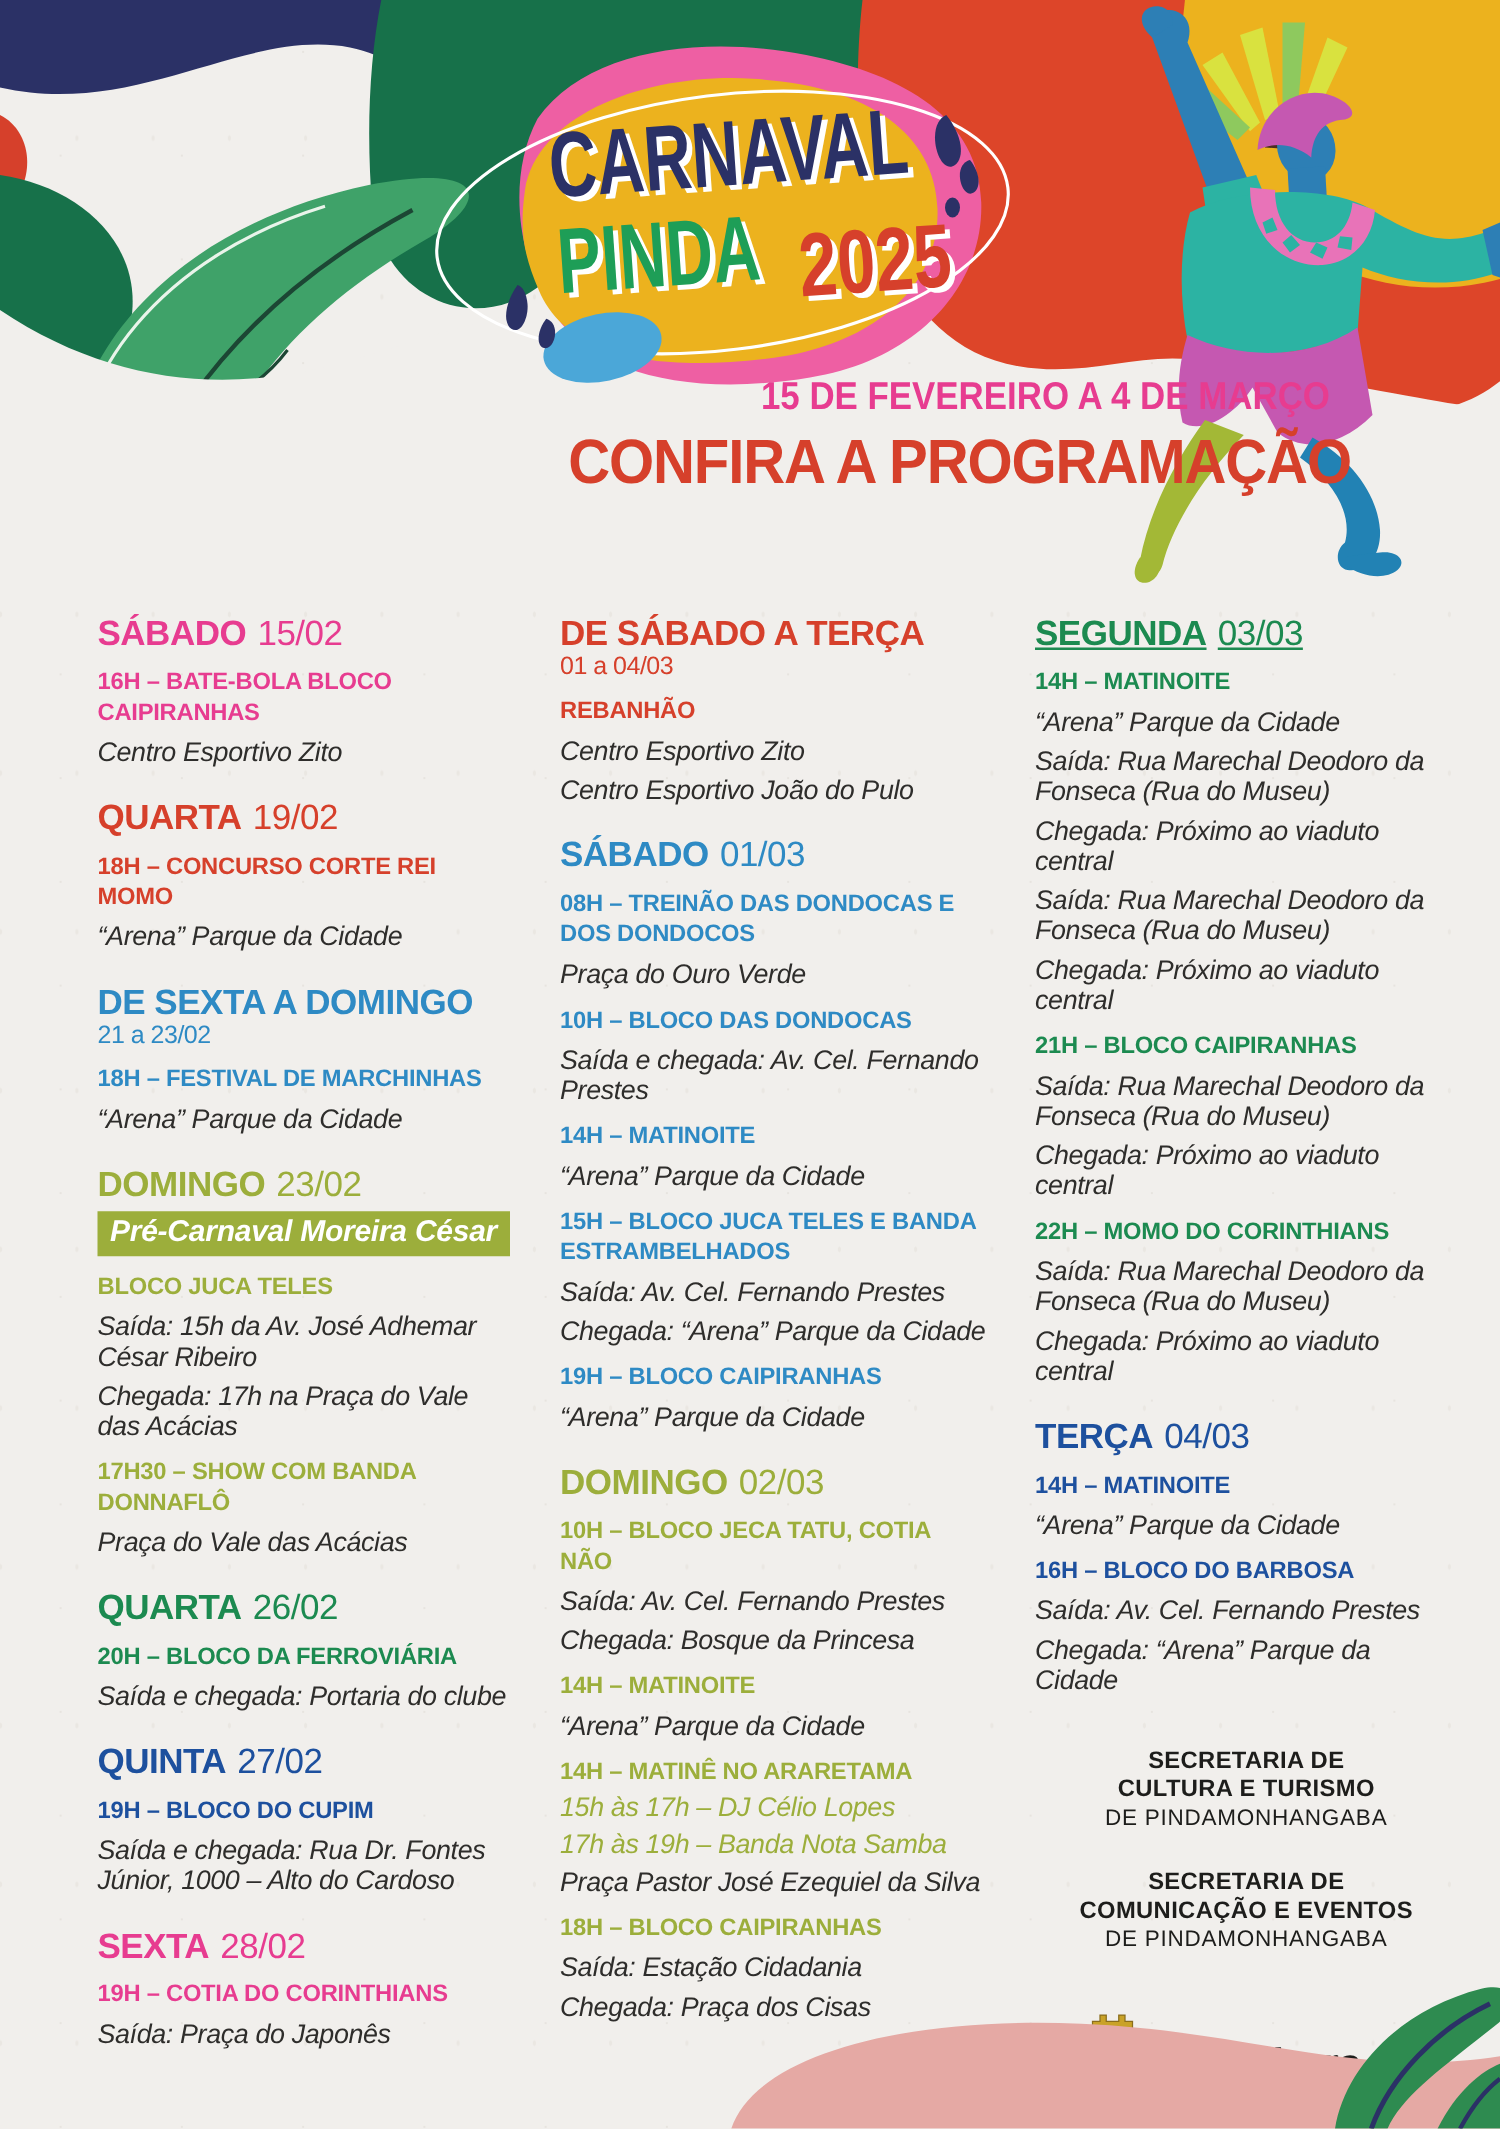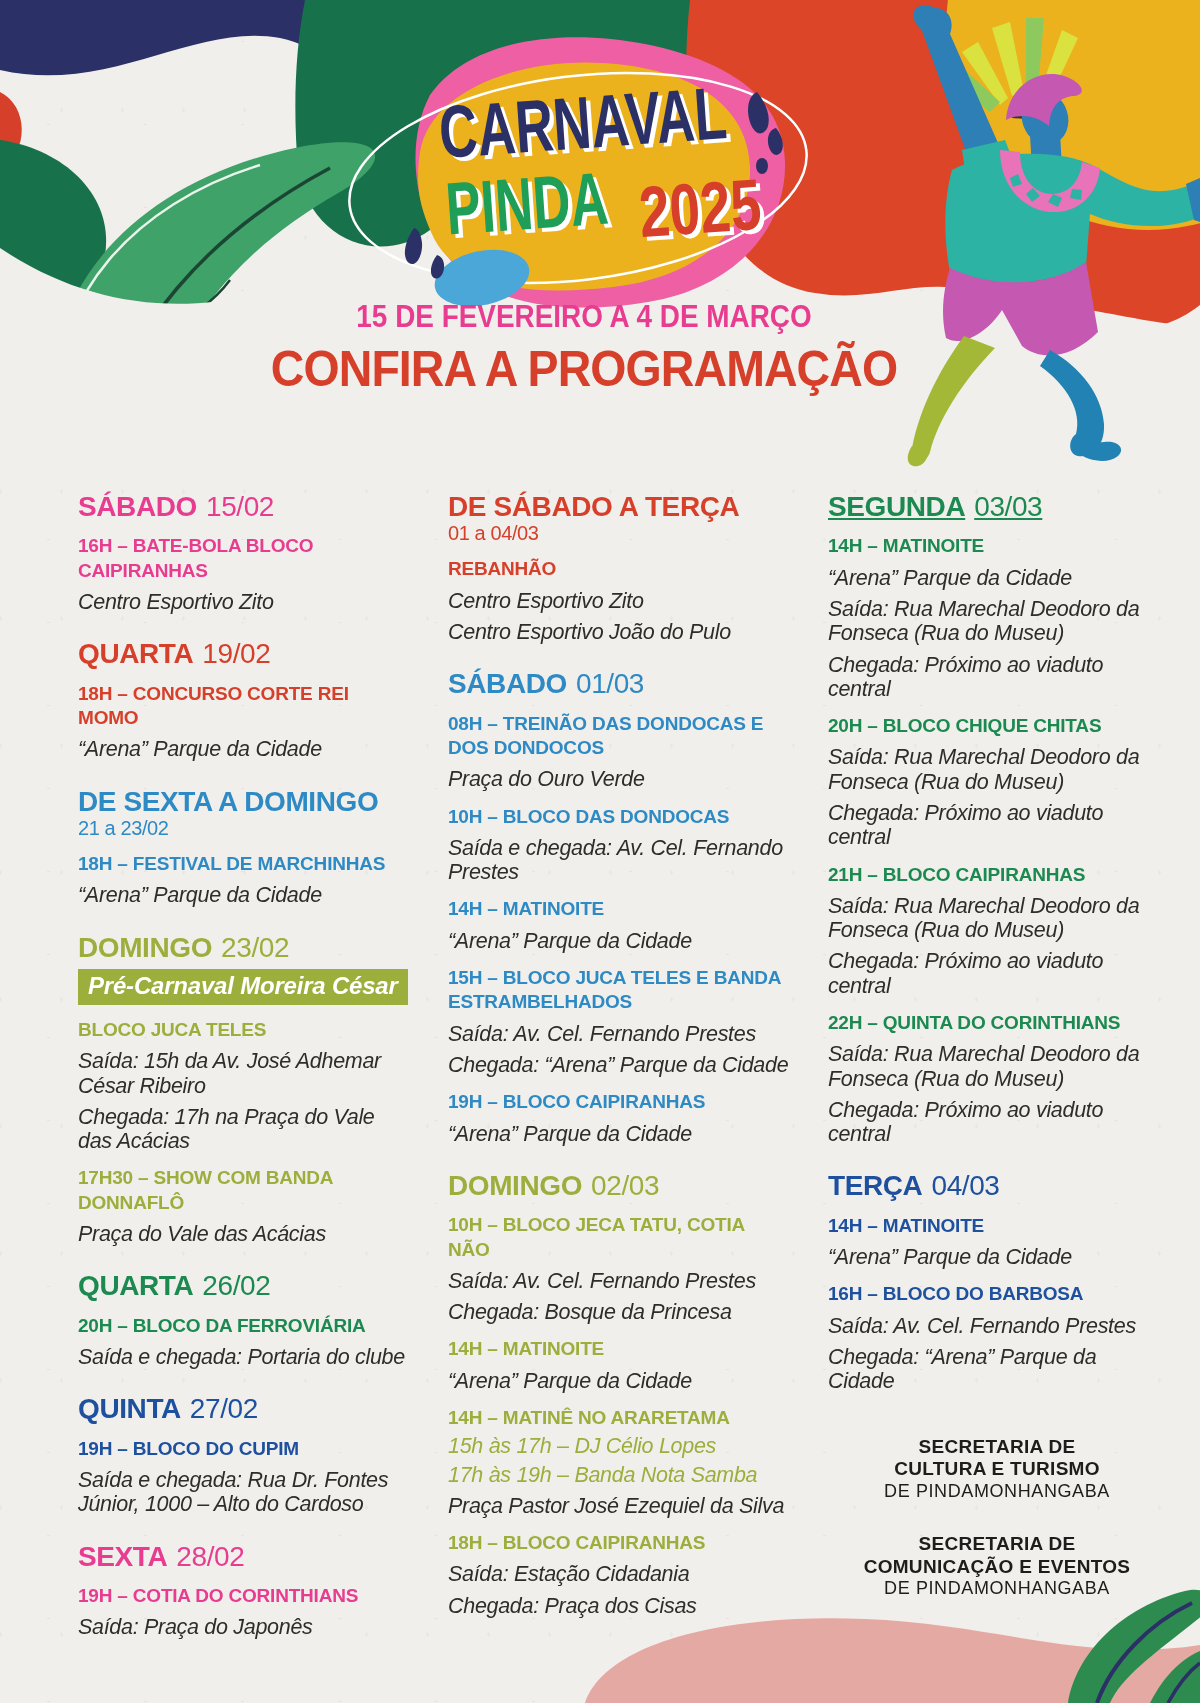--- a/index.html
+++ b/index.html
@@ -17,21 +17,21 @@
       radial-gradient(#eae7e2 1px, transparent 1.2px),
       #f1efec;
     background-size:97px 83px,61px 127px;
     background-position:0 0,31px 47px;
   }
   .deco{position:absolute;left:0;pointer-events:none;}
   #deco-top{top:0;}
   #deco-bottom{bottom:0;}
 
   
-  #subtitle{position:absolute;top:299px;left:0;width:1120px;text-align:center;padding-left:24px;}
+  #subtitle{position:absolute;top:299px;left:0;width:1120px;text-align:right;}
   #date-range{
     color:#e73c90;font-size:31px;font-weight:bold;letter-spacing:0px;
     transform:scaleX(0.90);transform-origin:center;
   }
   #cta{
     color:#d6402b;font-size:50px;font-weight:bold;letter-spacing:-1px;
     transform:scaleX(0.93);transform-origin:center;margin-top:5px;
   }
 
   
@@ -235,27 +235,26 @@
           <div class="detail">Chegada: Praça dos Cisas</div>
         </div>
       </div>
       <div class="schedule-column">
         <div class="schedule-section">
           <div class="day-header" style="color: rgb(28, 138, 80); text-decoration: underline;"><span class="day">SEGUNDA</span><span class="date">03/03</span></div>
           <div class="event-title" style="color: rgb(28, 138, 80);">14H – MATINOITE</div>
           <div class="detail">“Arena” Parque da Cidade</div>
           <div class="detail">Saída: Rua Marechal Deodoro da Fonseca (Rua do Museu)</div>
           <div class="detail">Chegada: Próximo ao viaduto central</div>
-          <div class="event-title" style="color: rgb(28, 138, 80);">20H – BLOCO CHIQUE CHITAS</div>
           <div class="detail">Saída: Rua Marechal Deodoro da Fonseca (Rua do Museu)</div>
           <div class="detail">Chegada: Próximo ao viaduto central</div>
           <div class="event-title" style="color: rgb(28, 138, 80);">21H – BLOCO CAIPIRANHAS</div>
           <div class="detail">Saída: Rua Marechal Deodoro da Fonseca (Rua do Museu)</div>
           <div class="detail">Chegada: Próximo ao viaduto central</div>
-          <div class="event-title" style="color: rgb(28, 138, 80);">22H – QUINTA DO CORINTHIANS</div>
+          <div class="event-title" style="color: rgb(28, 138, 80);">22H – MOMO DO CORINTHIANS</div>
           <div class="detail">Saída: Rua Marechal Deodoro da Fonseca (Rua do Museu)</div>
           <div class="detail">Chegada: Próximo ao viaduto central</div>
         </div>
         <div class="schedule-section">
           <div class="day-header" style="color: rgb(29, 80, 158);"><span class="day">TERÇA</span><span class="date">04/03</span></div>
           <div class="event-title" style="color: rgb(29, 80, 158);">14H – MATINOITE</div>
           <div class="detail">“Arena” Parque da Cidade</div>
           <div class="event-title" style="color: rgb(29, 80, 158);">16H – BLOCO DO BARBOSA</div>
           <div class="detail">Saída: Av. Cel. Fernando Prestes</div>
           <div class="detail">Chegada: “Arena” Parque da Cidade</div>

